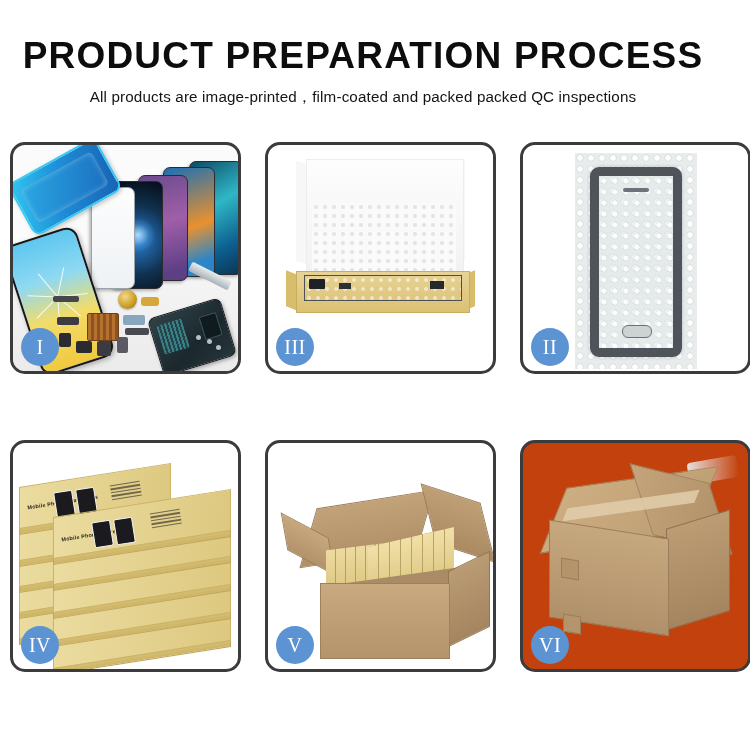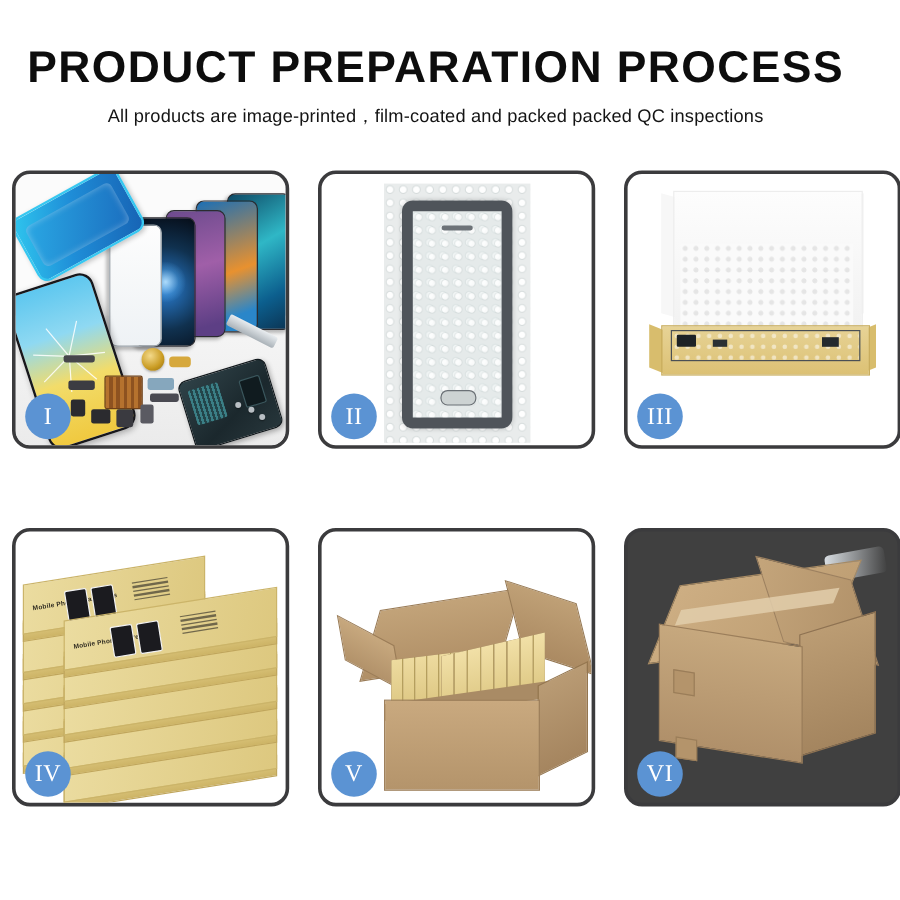--- a/index.html
+++ b/index.html
@@ -363,21 +363,21 @@
     position:absolute; left:100px; top:94px; width:86px; height:44px;
     background:#8d7350; overflow:hidden; transform: skewY(-13deg);
   }
   .inner2 i {
     position:absolute; top:-4px; width:10px; height:54px;
     background: linear-gradient(#f3e2aa,#dcc681);
     border-right:1px solid #b8a264;
   }
 
   
-  .p6 { background:#404040; }
+  .p6 { background:#c2410c; }
   .sealTop {
     position:absolute; left:30px; top:34px; width:150px; height:64px;
     background: linear-gradient(120deg,#cdae83,#bd9d72);
     transform: skew(-22deg, -8deg);
     border:1px solid #a78a63;
   }
   .sealTop2 {
     position:absolute; left:118px; top:30px; width:78px; height:70px;
     background: linear-gradient(120deg,#c4a57b,#ae8e66);
     transform: skew(18deg, 14deg);
@@ -468,44 +468,44 @@
         <div class="tweezer"></div>
         <div class="screws">
           <span style="left:0;top:0"></span>
           <span style="left:11px;top:4px"></span>
           <span style="left:20px;top:10px"></span>
         </div>
       </div>
       <div class="badge">I</div>
     </div>
 
-    <div class="panel p2">
-      <div class="photo">
-        <div class="bubbleBg"></div>
-        <div class="screen">
-          <div class="screenSheen"></div>
-          <div class="earpiece"></div>
-          <div class="homeBtn"></div>
-        </div>
-      </div>
-      <div class="badge">II</div>
-    </div>
-
     <div class="panel p3">
       <div class="photo">
         <div class="lidL"></div>
         <div class="lidR"></div>
         <div class="lid"></div>
         <div class="foam"></div>
         <div class="flapL"></div>
         <div class="flapR"></div>
         <div class="boxBody"></div>
         <div class="boxInner"></div>
       </div>
       <div class="badge">III</div>
+    </div>
+
+    <div class="panel p2">
+      <div class="photo">
+        <div class="bubbleBg"></div>
+        <div class="screen">
+          <div class="screenSheen"></div>
+          <div class="earpiece"></div>
+          <div class="homeBtn"></div>
+        </div>
+      </div>
+      <div class="badge">II</div>
     </div>
 
     <div class="panel p4">
       <div class="photo">
         <div class="stack">
 
           <div class="sbox" style="left:0px; top:118px; width:150px;">
             <div class="side"></div>
             <div class="top"></div>
           </div>

